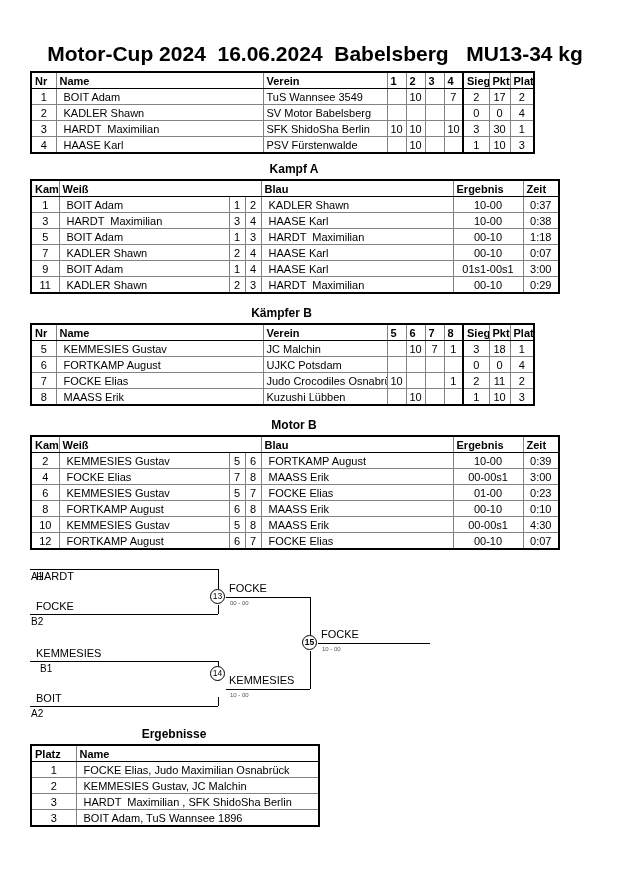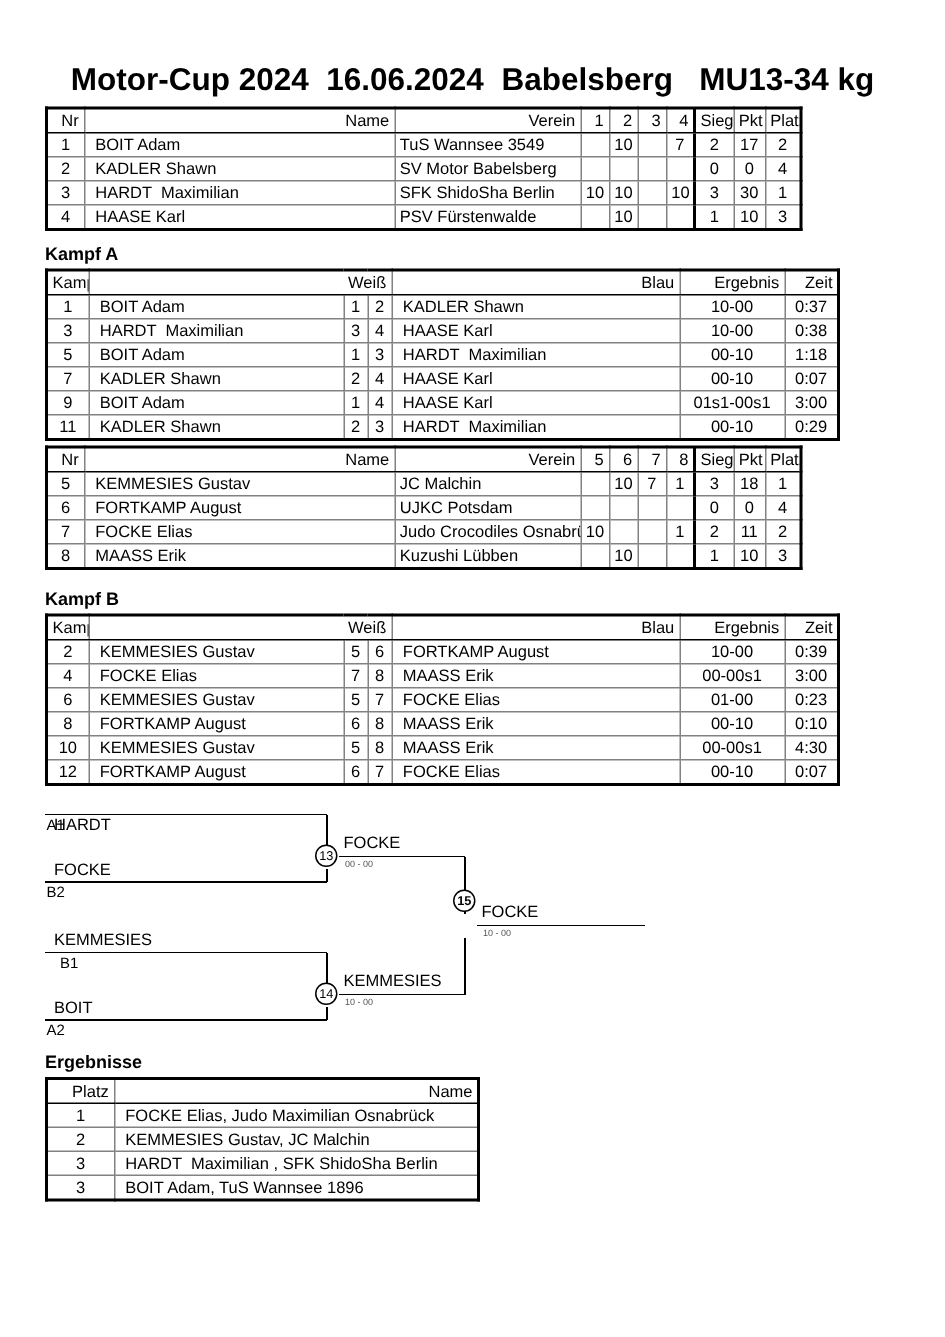--- a/index.html
+++ b/index.html
@@ -10,35 +10,35 @@
   .title{
     padding-top:42px;text-align:center;font-size:21px;font-weight:bold;
     line-height:24px;white-space:pre;letter-spacing:0px;
   }
   .subrow{position:relative;height:16px;margin-top:2px;}
   .subtitle{
     position:absolute;left:30px;width:503px;text-align:center;
     font-size:11px;font-weight:bold;line-height:14px;
   }
   .fcount{position:absolute;right:33px;top:2px;font-size:9px;line-height:11px;}
-  .sec{font-size:12px;font-weight:bold;line-height:14px;text-align:left;}
+  .sec{font-size:12px;font-weight:bold;line-height:14px;text-align:center;}
   .sec.w1{width:503px;margin-left:30px;}
   .sec.w2{width:528px;margin-left:30px;}
   .sec.w3{width:288px;margin-left:30px;}
 
   table.tbl{
     border-collapse:collapse;table-layout:fixed;margin-left:30px;
     border:2px solid #000;
   }
   table.tbl th,table.tbl td{
     border:1px solid #828282;font-size:11px;line-height:14px;height:15px;
     padding:0 3px;overflow:hidden;white-space:pre;
   }
   table.tbl th{
-    font-weight:normal;text-align:right;border-bottom:1.5px solid #000;
+    font-weight:bold;text-align:left;border-bottom:1.5px solid #000;
     background:#fff;
   }
   th.al{text-align:left;}
   
   .t-fighters{width:503px;}
   .t-fighters tbody td{text-align:center;}
   .t-fighters tbody td:nth-child(2),.t-fighters tbody td:nth-child(3){text-align:left;}
   .t-fighters tbody td:nth-child(2){padding-left:7px;}
   .t-fighters tr > *:nth-child(8){border-left:2px solid #000;}
   .t-fighters tr > *:nth-child(9),.t-fighters tr > *:nth-child(10){border-left-color:#000;}
@@ -229,20 +229,21 @@
           <td>KADLER Shawn</td>
           <td>2</td>
           <td>3</td>
           <td>HARDT  Maximilian</td>
           <td>00-10</td>
           <td>0:29</td>
         </tr>
       </tbody>
   </table>
 
+  <div class="sec w1 mt12">Kämpfer B</div>
 
   <table class="tbl t-fighters mt3">
     <colgroup>
         <col style="width:25px">
         <col style="width:207px">
         <col style="width:124px">
         <col style="width:19px">
         <col style="width:19px">
         <col style="width:19px">
         <col style="width:19px">
@@ -309,21 +310,21 @@
           <td>10</td>
           <td></td>
           <td></td>
           <td>1</td>
           <td>10</td>
           <td>3</td>
         </tr>
       </tbody>
   </table>
 
-  <div class="sec w2 mt12">Kampf B</div>
+  <div class="sec w2 mt12">Motor B</div>
 
   <table class="tbl t-bouts mt3">
     <colgroup>
         <col style="width:28px">
         <col style="width:170px">
         <col style="width:16px">
         <col style="width:16px">
         <col style="width:192px">
         <col style="width:70px">
         <col style="width:36px">
@@ -420,25 +421,25 @@
     <div class="b-abs b-seed" style="left:31px;top:64px;">B2</div>
     <div class="b-abs b-name" style="left:36px;top:95px;">KEMMESIES</div>
     <div class="b-abs b-seed" style="left:40px;top:111px;">B1</div>
     <div class="b-abs b-name" style="left:36px;top:140px;">BOIT</div>
     <div class="b-abs b-seed" style="left:31px;top:156px;">A2</div>
 
     <div class="node" style="left:210px;top:37px;">13</div>
     <div class="b-abs b-win" style="left:229px;top:30px;">FOCKE</div>
     <div class="b-abs b-score" style="left:230px;top:48px;">00 - 00</div>
 
-    <div class="node" style="left:210px;top:129px;">14</div>
+    <div class="node" style="left:210px;top:114px;">14</div>
     <div class="b-abs b-win" style="left:229px;top:122px;">KEMMESIES</div>
     <div class="b-abs b-score" style="left:230px;top:140px;">10 - 00</div>
 
-    <div class="node" style="left:302px;top:67px;font-weight:bold;">15</div>
+    <div class="node" style="left:302px;top:83px;font-weight:bold;">15</div>
     <div class="b-abs b-win" style="left:321px;top:76px;">FOCKE</div>
     <div class="b-abs b-score" style="left:322px;top:94px;">10 - 00</div>
   </div>
 
   <div class="sec w3 mt3">Ergebnisse</div>
 
   <table class="tbl t-results mt3">
     <colgroup>
         <col style="width:45px">
         <col style="width:243px">

